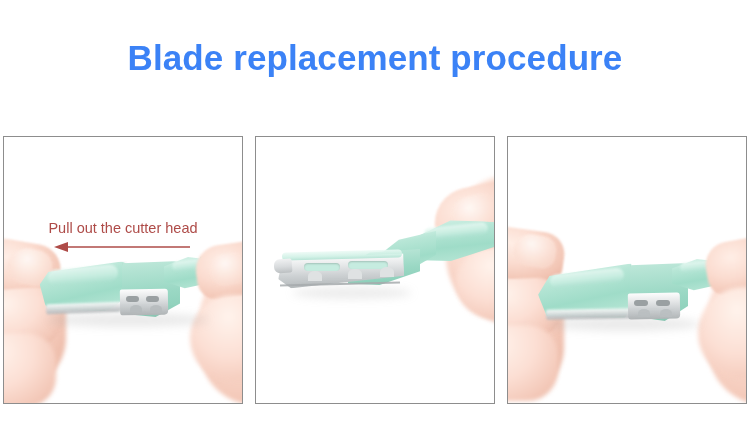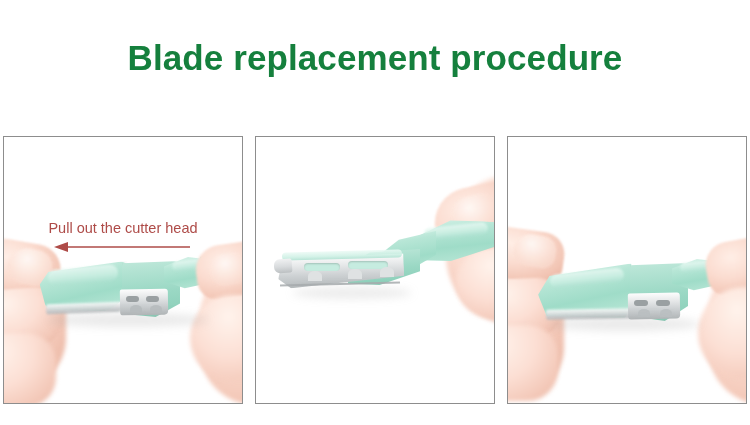--- a/index.html
+++ b/index.html
@@ -30,21 +30,21 @@
     top: 36px;
     width: 750px;
     text-align: center;
   }
   .title-text {
     display: inline-block;
     font-family: "Liberation Sans", sans-serif;
     font-size: 35px;
     font-weight: 600;
     letter-spacing: 0.1px;
-    color: #15803d;
+    color: #3b82f6;
     line-height: 44px;
   }
 
   
   .panels {
     position: absolute;
     left: 3px;
     top: 136px;
     width: 744px;
     height: 268px;

